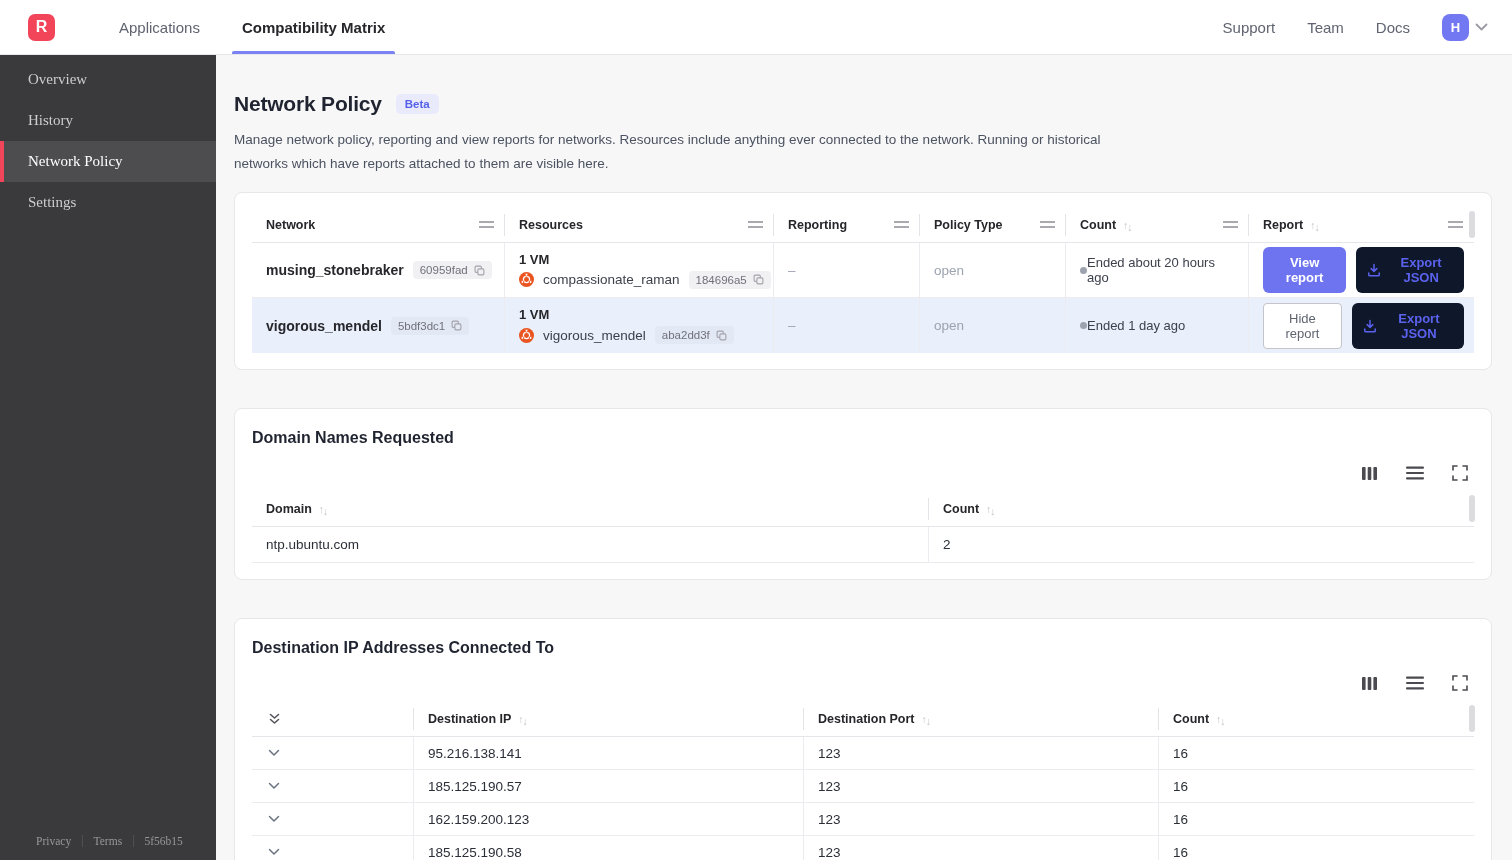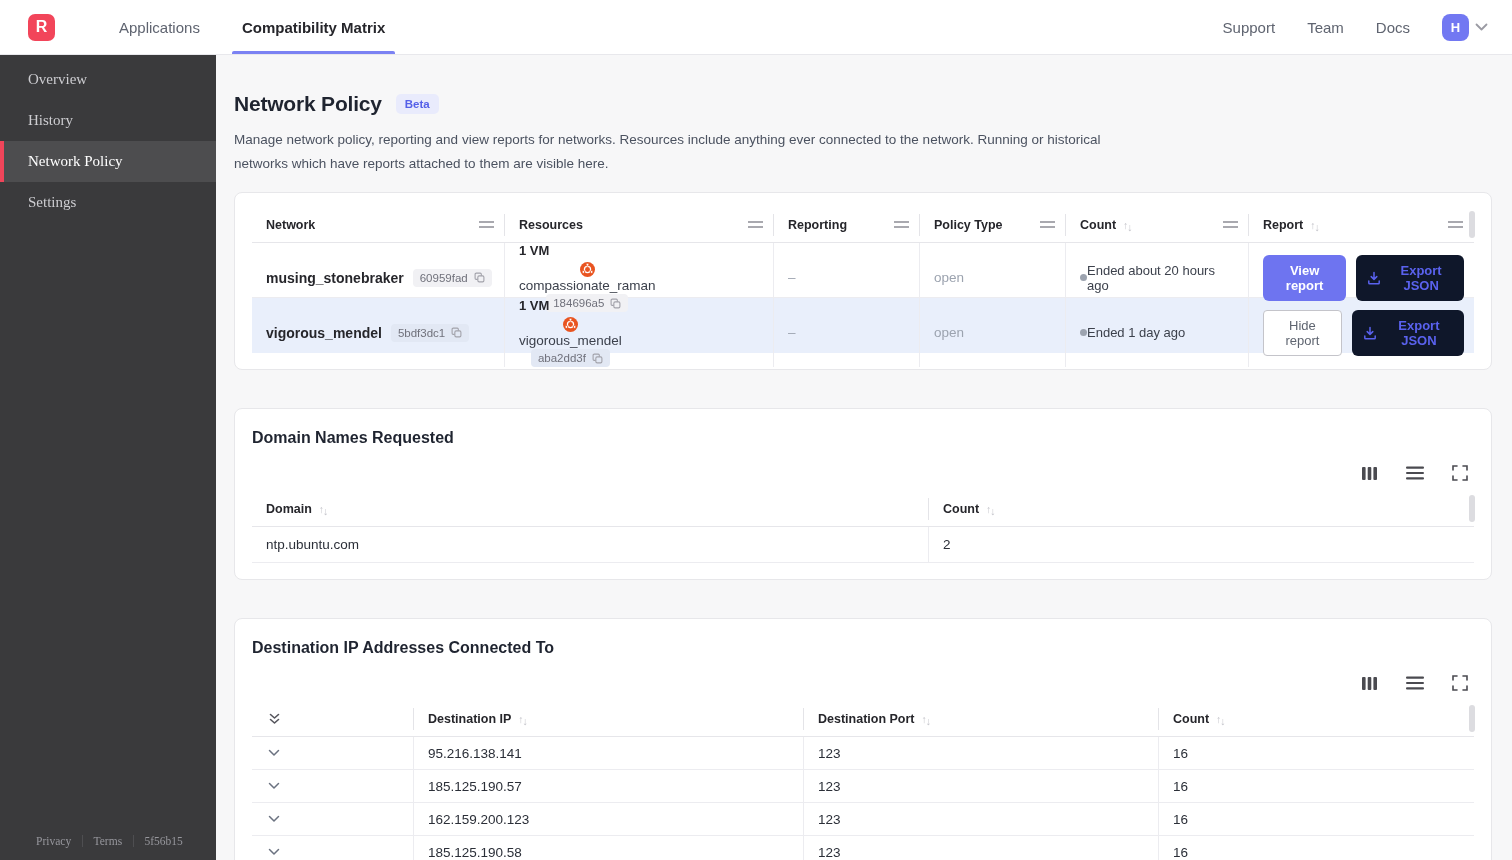--- a/index.html
+++ b/index.html
@@ -75,21 +75,21 @@
   .net-row { height:55px; border-bottom:1px solid #ececf0; }
   .net-row:last-child { border-bottom:none; }
   .cell-net { gap:9px; }
   .net-name { font-size:14px; font-weight:700; color:#26262b; }
   .pill { background:#f1f1f4; color:#70717b; font-size:11.5px; padding:3px 7px; border-radius:4px;
           display:inline-flex; align-items:center; gap:6px; white-space:nowrap; }
   .tr.hl .pill { background:#e2e8f4; }
   .copy { cursor:pointer; display:inline-flex; }
   .res-cell { flex-direction:column; align-items:flex-start; justify-content:center; gap:4px; }
   .res-title { font-size:13px; font-weight:700; color:#26262b; }
-  .vm-line { display:flex; align-items:center; gap:1px; font-size:13.5px; color:#3c414c;flex-direction:column; }
+  .vm-line { display:flex; align-items:center; gap:9px; font-size:13.5px; color:#3c414c; }
   .muted { color:#9ca3af; }
   .status-cell { font-size:13px; color:#3c414c; }
   .dot { width:7px; height:7px; border-radius:50%; background:#9ca3af; flex:none; }
   .report-cell { gap:10px; }
   .btn-primary { background:#6e74f0; color:#fff; border:none; font-size:13px; font-weight:600;
                  padding:8px 12px; border-radius:6px; cursor:pointer; font-family:inherit; }
   .btn-outline { background:#fff; color:#5f6570; border:1px solid #c4c4ca; font-size:13px;
                  padding:7px 10px; border-radius:4px; cursor:pointer; font-family:inherit; }
   .btn-export { background:#0f172a; color:#5a62ee; border:none; font-size:13px; font-weight:600;
                 padding:8px 11px; border-radius:6px; cursor:pointer; display:inline-flex;

